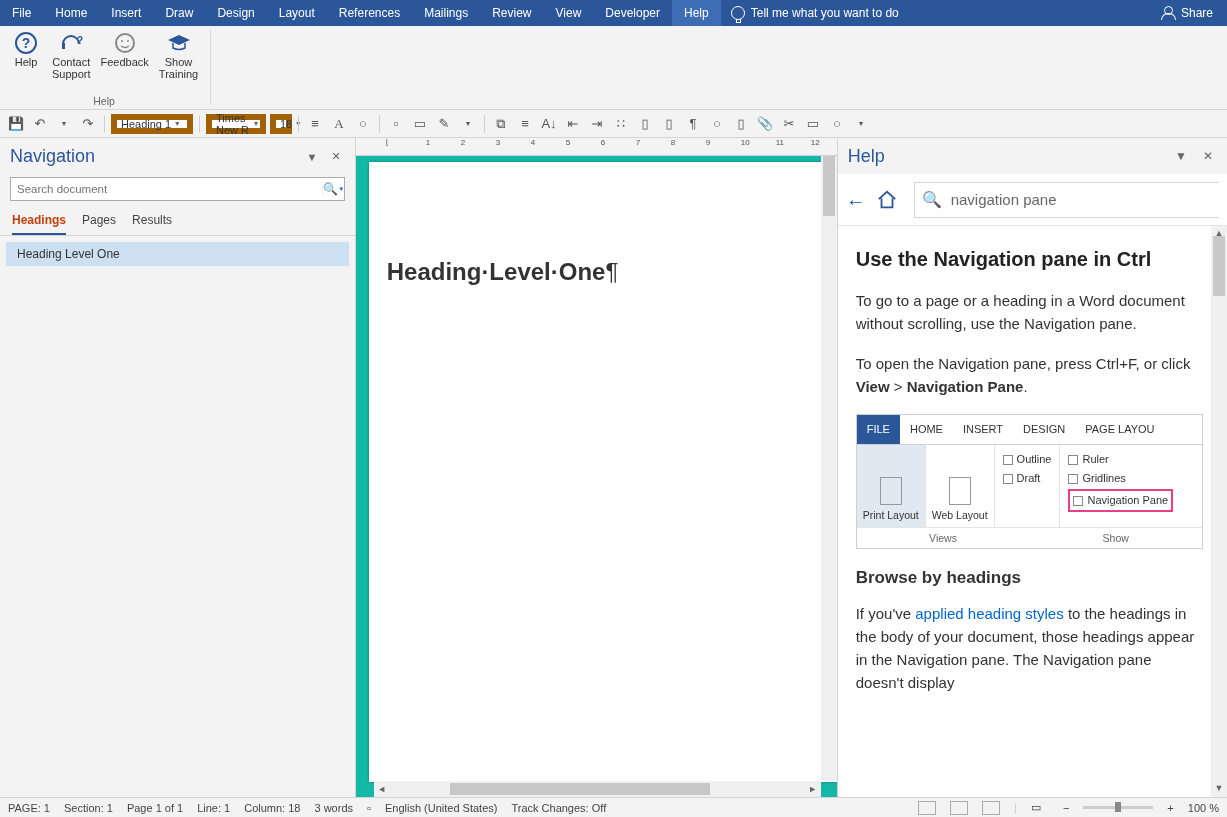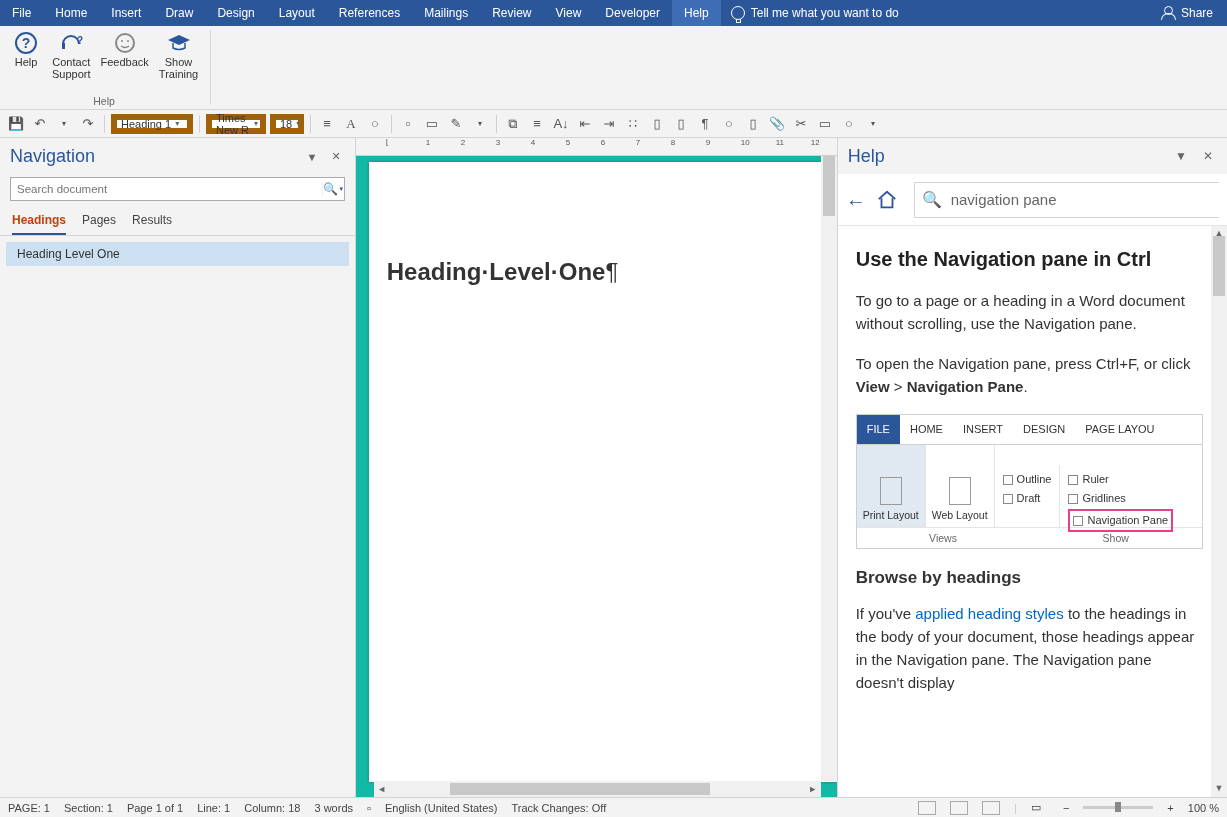--- a/index.html
+++ b/index.html
@@ -78,21 +78,21 @@
 .help-content b { font-weight:600; }
 .help-content .sub { font-size:17px; font-weight:600; margin:14px 0 10px; }
 .help-content a { color:#0066cc; text-decoration:none; }
 .help-illus { border:1px solid #cfcfcf; margin:6px 0 16px; font-size:12px; }
 .illus-tabs { display:flex; border-bottom:1px solid #cfcfcf; }
 .illus-tabs .it { padding:6px 10px; font-size:11px; }
 .illus-tabs .it.active { background:#2b579a; color:#fff; }
 .illus-body { display:flex; height:82px; }
 .illus-col { border-right:1px solid #e4e4e4; padding:4px 6px; display:flex; flex-direction:column; align-items:center; justify-content:flex-end; font-size:10.5px; }
 .illus-col .ibox { width:22px; height:28px; border:1px solid #999; margin-bottom:2px; }
-.illus-opts { flex:1; display:flex;margin-top:20px; }
+.illus-opts { flex:1; display:flex; }
 .optcol { padding:4px 8px; font-size:11px; border-right:1px solid #e4e4e4; }
 .optcol .opt { display:flex; align-items:center; gap:4px; margin:2px 0; }
 .optcol .opt .cb { width:10px; height:10px; border:1px solid #888; }
 .optcol .opt.hl { border:2px solid #e83e8c; padding:1px 3px; }
 .illus-footer { display:flex; border-top:1px solid #e4e4e4; font-size:10.5px; color:#666; }
 .illus-footer div { flex:1; text-align:center; padding:2px 0; }
 .help-vscroll { width:16px; position:absolute; right:0; top:0; bottom:0; background:#f0f0f0; }
 .help-vscroll .thumb { position:absolute; top:10px; left:2px; right:2px; height:60px; background:#c8c8c8; }
 .help-vscroll .arrow { position:absolute; left:0; right:0; height:16px; display:flex; align-items:center; justify-content:center; color:#666; font-size:9px; }
 
@@ -192,21 +192,21 @@
   <div class="vsep"></div>
   <div class="combo" style="width:82px">
       <span>Heading 1</span>
       <span class="dd">▾</span>
     </div>
   <div class="vsep"></div>
   <div class="combo" style="width:60px">
       <span>Times New R</span>
       <span class="dd">▾</span>
     </div>
-  <div class="combo" style="width:34px">
+  <div class="combo" style="width:22px">
       <span>18</span>
       <span class="dd">▾</span>
     </div>
   <div class="vsep"></div>
   <div class="sbtn">≡</div>
   <div class="sbtn" style="font-family:serif">A</div>
   <div class="sbtn">○</div>
   <div class="vsep"></div>
   <div class="sbtn">▫</div>
   <div class="sbtn">▭</div>

